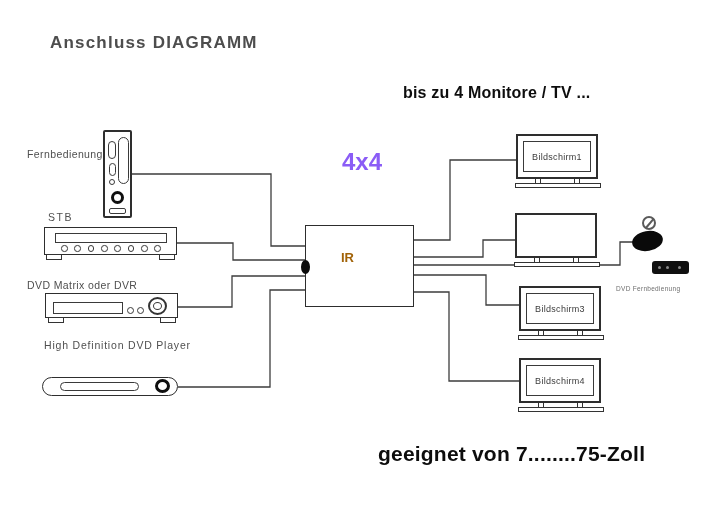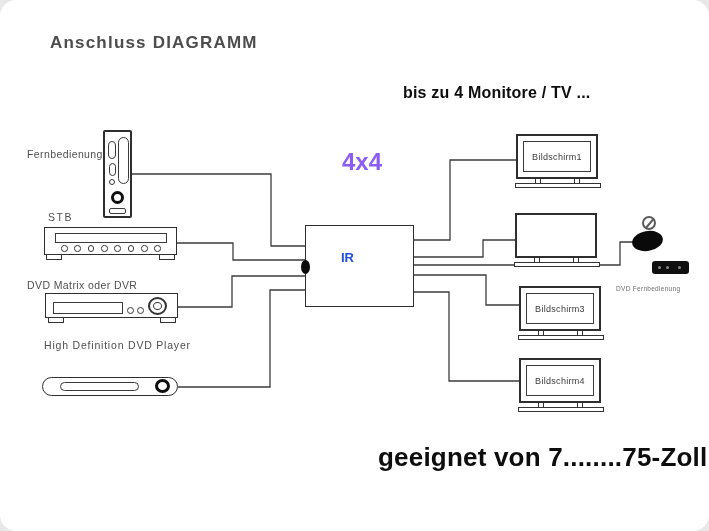--- a/index.html
+++ b/index.html
@@ -1,37 +1,36 @@
 <!DOCTYPE html>
 <html><head>
 <meta charset="utf-8">
 <style>
   * { margin:0; padding:0; box-sizing:border-box; }
   html,body { background:#e8e8e8; }
   .canvas {
     position:relative; width:709px; height:531px; margin:0 auto;
     background:#ffffff; overflow:hidden;
     font-family:"Liberation Sans", sans-serif;
-    border-radius:16px;
   }
   .abs { position:absolute; }
   svg.lines { position:absolute; left:0; top:0; width:709px; height:531px; }
 
   
   .page-title { left:50px; top:33px; font-size:17px; font-weight:bold; color:#4d4d4d; letter-spacing:1.2px; }
   .caption { font-weight:bold; color:#0d0d0d; font-size:16px; letter-spacing:0.2px; }
   .caption-top { left:403px; top:84px; }
-  .caption-bottom { left:378px; top:442px; font-size:26px; }
+  .caption-bottom { left:378px; top:442px; font-size:21px; }
   .matrix-title { left:278px; top:146px; width:168px; text-align:center; font-weight:bold; color:#8b5cf6; font-size:24px; line-height:1.3; }
   .dev-label { font-size:10.5px; color:#4f4f4f; letter-spacing:0.4px; white-space:nowrap; }
 
   
   .matrix-box { left:305px; top:225px; width:109px; height:82px; border:1.5px solid #2d2d2d; background:#fff; }
   .ir-dot { left:-5px; top:34px; width:9px; height:14px; background:#0b0b0b; border-radius:50%; position:absolute; }
-  .ir-label { position:absolute; left:3px; top:24px; font-size:13px; font-weight:bold; color:#1d4ed8;padding-left:32px; }
+  .ir-label { position:absolute; left:3px; top:24px; font-size:13px; font-weight:bold; color:#a16207;padding-left:32px; }
 
   
   .monitor { position:absolute; width:82px; height:45px; border:2px solid #2e2e2e; background:#fff; }
   .monitor .screen { position:absolute; left:5px; right:5px; top:5px; bottom:5px; border:1.5px solid #3a3a3a; display:flex; align-items:center; justify-content:center; }
   .monitor .mlabel { font-size:9px; color:#3c3c3c; letter-spacing:0.3px; }
   .monitor .foot { position:absolute; top:43px; width:6px; height:5px; border:1.5px solid #333; border-top:none; background:#fff; }
   .monitor .foot.l { left:17px; } .monitor .foot.r { left:56px; }
   .monitor .base { position:absolute; left:-3px; top:47px; width:86px; height:5px; border:1.5px solid #333; background:#fff; }
 
   

